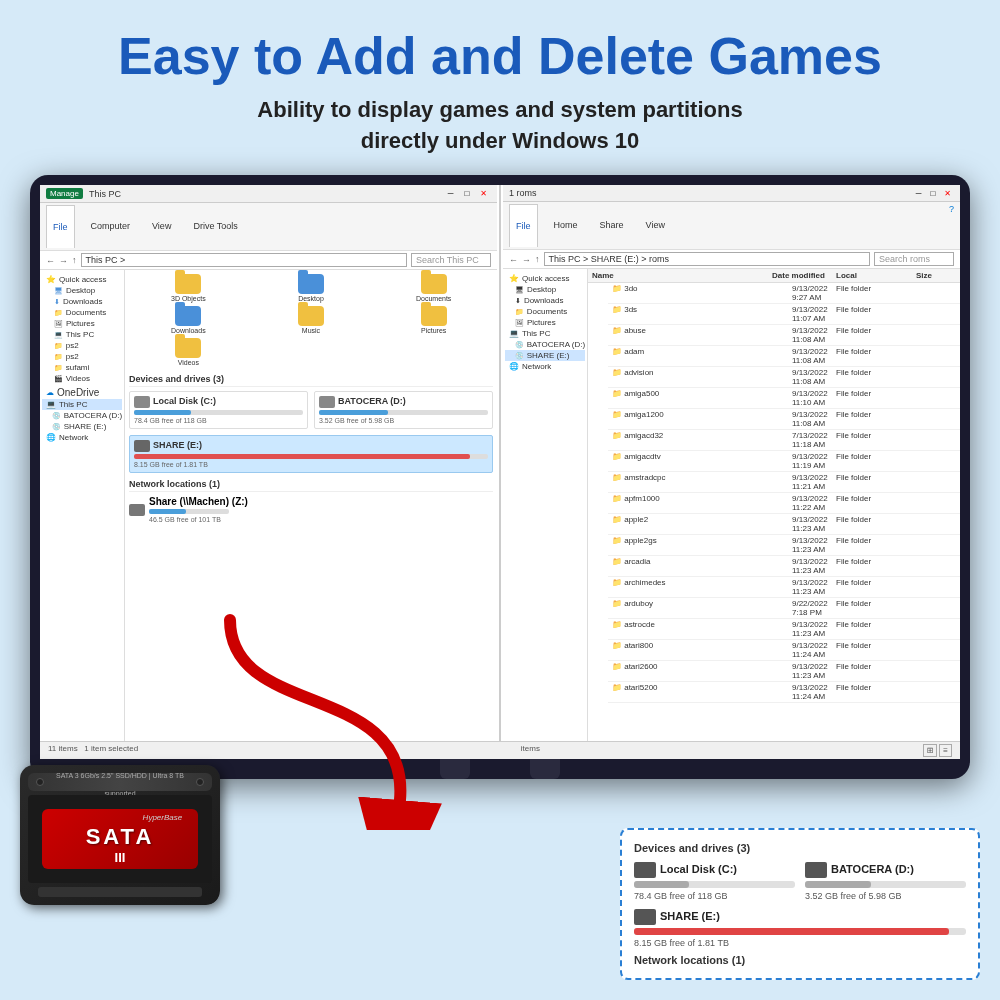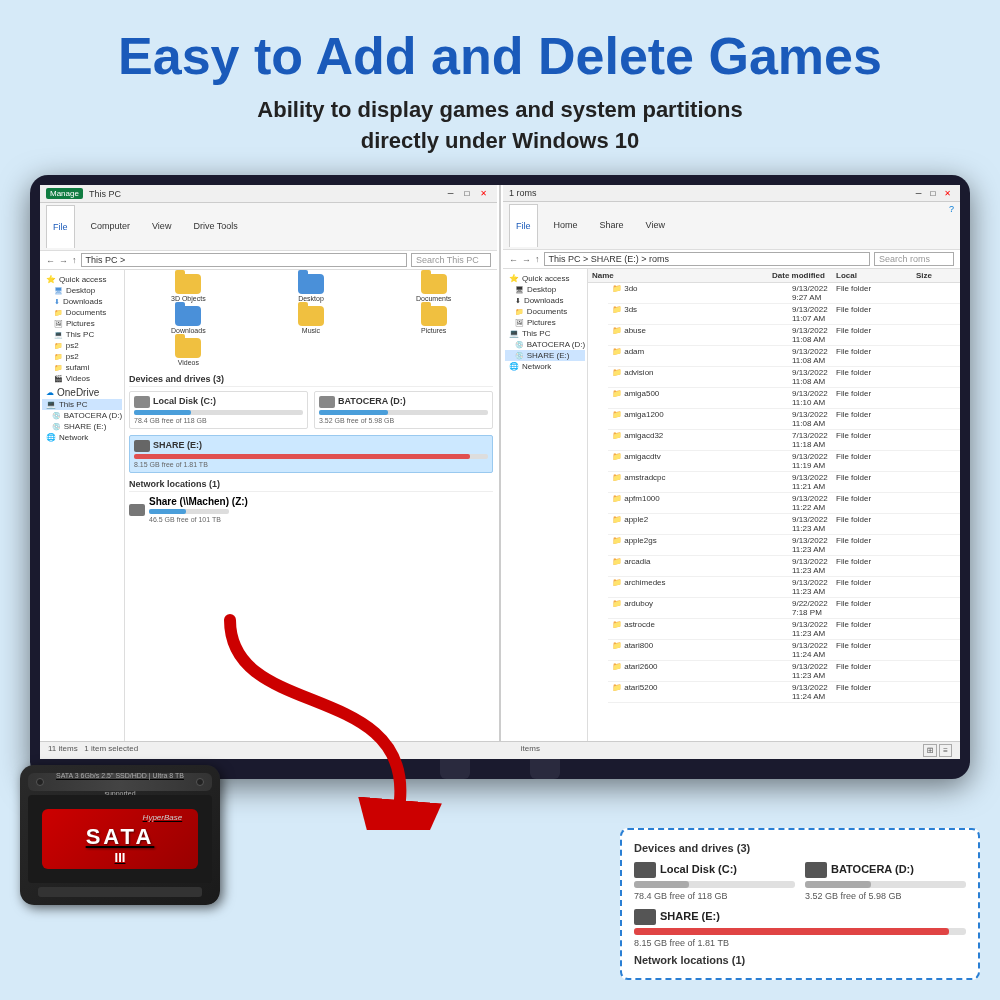--- a/index.html
+++ b/index.html
@@ -389,21 +389,20 @@
       background: linear-gradient(145deg, #2a2a2a, #1a1a1a);
       border-radius: 14px;
       width: 200px;
       height: 140px;
       position: relative;
       box-shadow: 3px 3px 12px rgba(0,0,0,0.6);
       padding: 8px;
       display: flex;
       flex-direction: column;
       gap: 4px;
-      text-decoration: underline;
     }
 
     .ssd-top-stripe {
       background: linear-gradient(90deg, #333, #444, #333);
       height: 18px;
       border-radius: 6px;
       display: flex;
       align-items: center;
       padding: 0 8px;
       gap: 4px;

